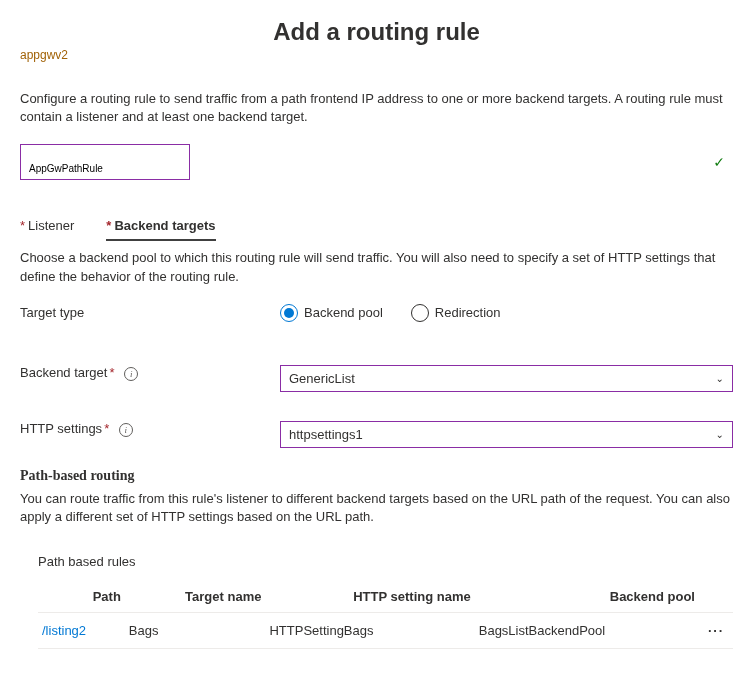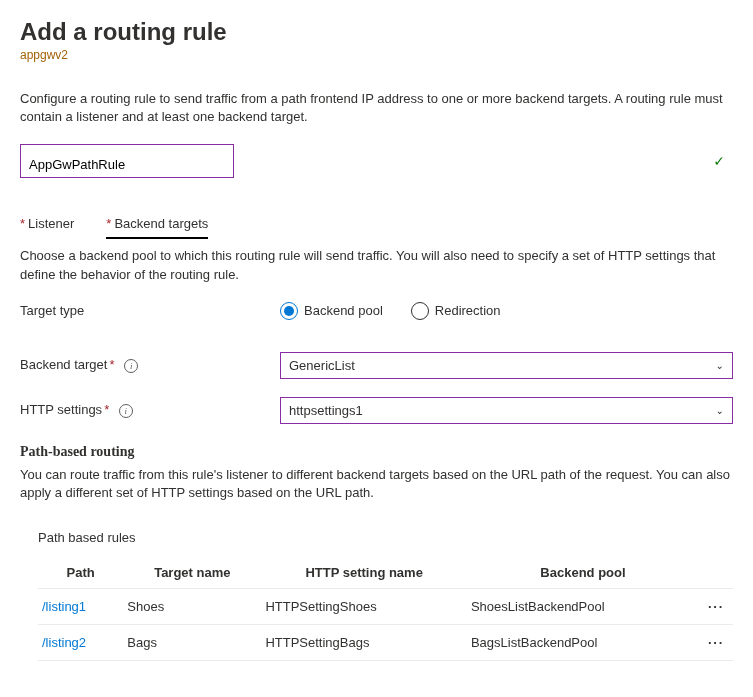--- a/index.html
+++ b/index.html
@@ -4,21 +4,21 @@
   <style>
     * { box-sizing: border-box; margin: 0; padding: 0; }
     body {
       font-family: 'Segoe UI', -apple-system, sans-serif;
       font-size: 13px;
       color: #323130;
       background: #fff;
       padding: 18px 20px;
       width: 753px;
     }
-    h1 { font-size: 24px; font-weight: 600; margin-bottom: 2px; }
+    h1 { font-size: 24px; font-weight: 600; margin-bottom: 2px; text-align: center; }
     .subtitle { font-size: 12px; color: #a16207; margin-bottom: 28px; }
     .description { color: #323130; line-height: 1.4; margin-bottom: 18px; }
     .form-row { display: flex; align-items: center; margin-bottom: 18px; }
     .form-label { width: 260px; flex-shrink: 0; font-size: 13px; }
     .required { color: #a4262c; margin-left: 2px; }
     .info-icon {
       display: inline-flex;
       width: 14px; height: 14px;
       border: 1px solid #605e5c;
       border-radius: 50%;
@@ -26,44 +26,44 @@
       justify-content: center;
       font-size: 9px;
       color: #605e5c;
       margin-left: 6px;
       font-style: italic;
       font-family: serif;
     }
     .text-input {
       flex: 1;
       border: 1px solid #8a2da5;
-      padding: 12px 28px 5px 8px;
-      font-size: 13px;
+      padding: 18px 28px 5px 8px;
+      font-size: 10px;
       font-family: inherit;
       background: #fff;
       position: relative;
     }
     .input-wrap { flex: 1; position: relative; }
     .check-icon {
       position: absolute;
       right: 8px;
       top: 50%;
       transform: translateY(-50%);
       color: #107c10;
       font-size: 14px;
     }
     .tabs { display: flex; gap: 32px; margin-bottom: 8px; }
     .tab {
       padding: 6px 0;
       cursor: pointer;
       font-size: 13px;
     }
     .tab.active {
-      font-weight: 400;
-      border-bottom: 2px solid #000000;
+      font-weight: 700;
+      border-bottom: 2px solid #404040;
     }
     .tab .required { margin-right: 3px; margin-left: 0; }
     .radio-group { display: flex; gap: 28px; align-items: center; }
     .radio-item { display: flex; align-items: center; gap: 6px; cursor: pointer; }
     .radio-outer {
       width: 18px; height: 18px;
       border: 1px solid #323130;
       border-radius: 50%;
       display: flex;
       align-items: center;
@@ -78,27 +78,28 @@
     .select-input {
       flex: 1;
       border: 1px solid #8a2da5;
       padding: 5px 8px;
       font-size: 13px;
       display: flex;
       justify-content: space-between;
       align-items: center;
       background: #fff;
       cursor: pointer;
+      margin-top: 11px;
     }
     .chevron { font-size: 10px; color: #323130; }
     .section-heading { font-weight: 600; font-size: 14px; margin: 20px 0 6px; font-family: Liberation Serif, serif; }
     .sub-heading { font-size: 13px; margin: 28px 0 12px 18px; }
     table { width: 100%; border-collapse: collapse; margin-left: 18px; width: calc(100% - 18px); }
     th {
-      text-align: center;
+      text-align: right;
       font-weight: 600;
       font-size: 13px;
       padding: 8px 4px;
       border-bottom: 1px solid #edebe9;
     }
     td {
       padding: 10px 4px;
       border-bottom: 1px solid #edebe9;
       font-size: 13px;
       white-space: nowrap;
@@ -191,27 +192,20 @@
     <tr>
       <th>Path</th>
       <th>Target name</th>
       <th>HTTP setting name</th>
       <th>Backend pool</th>
       <th></th>
     </tr>
   </thead>
   <tbody>
     <tr>
-      <td><span class="path-link">/listing1</span></td>
-      <td>Shoes</td>
-      <td>HTTPSettingShoes</td>
-      <td>ShoesListBackendPool</td>
-      <td class="dots">···</td>
-    </tr>
-    <tr>
       <td><span class="path-link">/listing2</span></td>
       <td>Bags</td>
       <td>HTTPSettingBags</td>
       <td>BagsListBackendPool</td>
       <td class="dots">···</td>
     </tr>
   </tbody>
 </table>
 
 </body></html>

